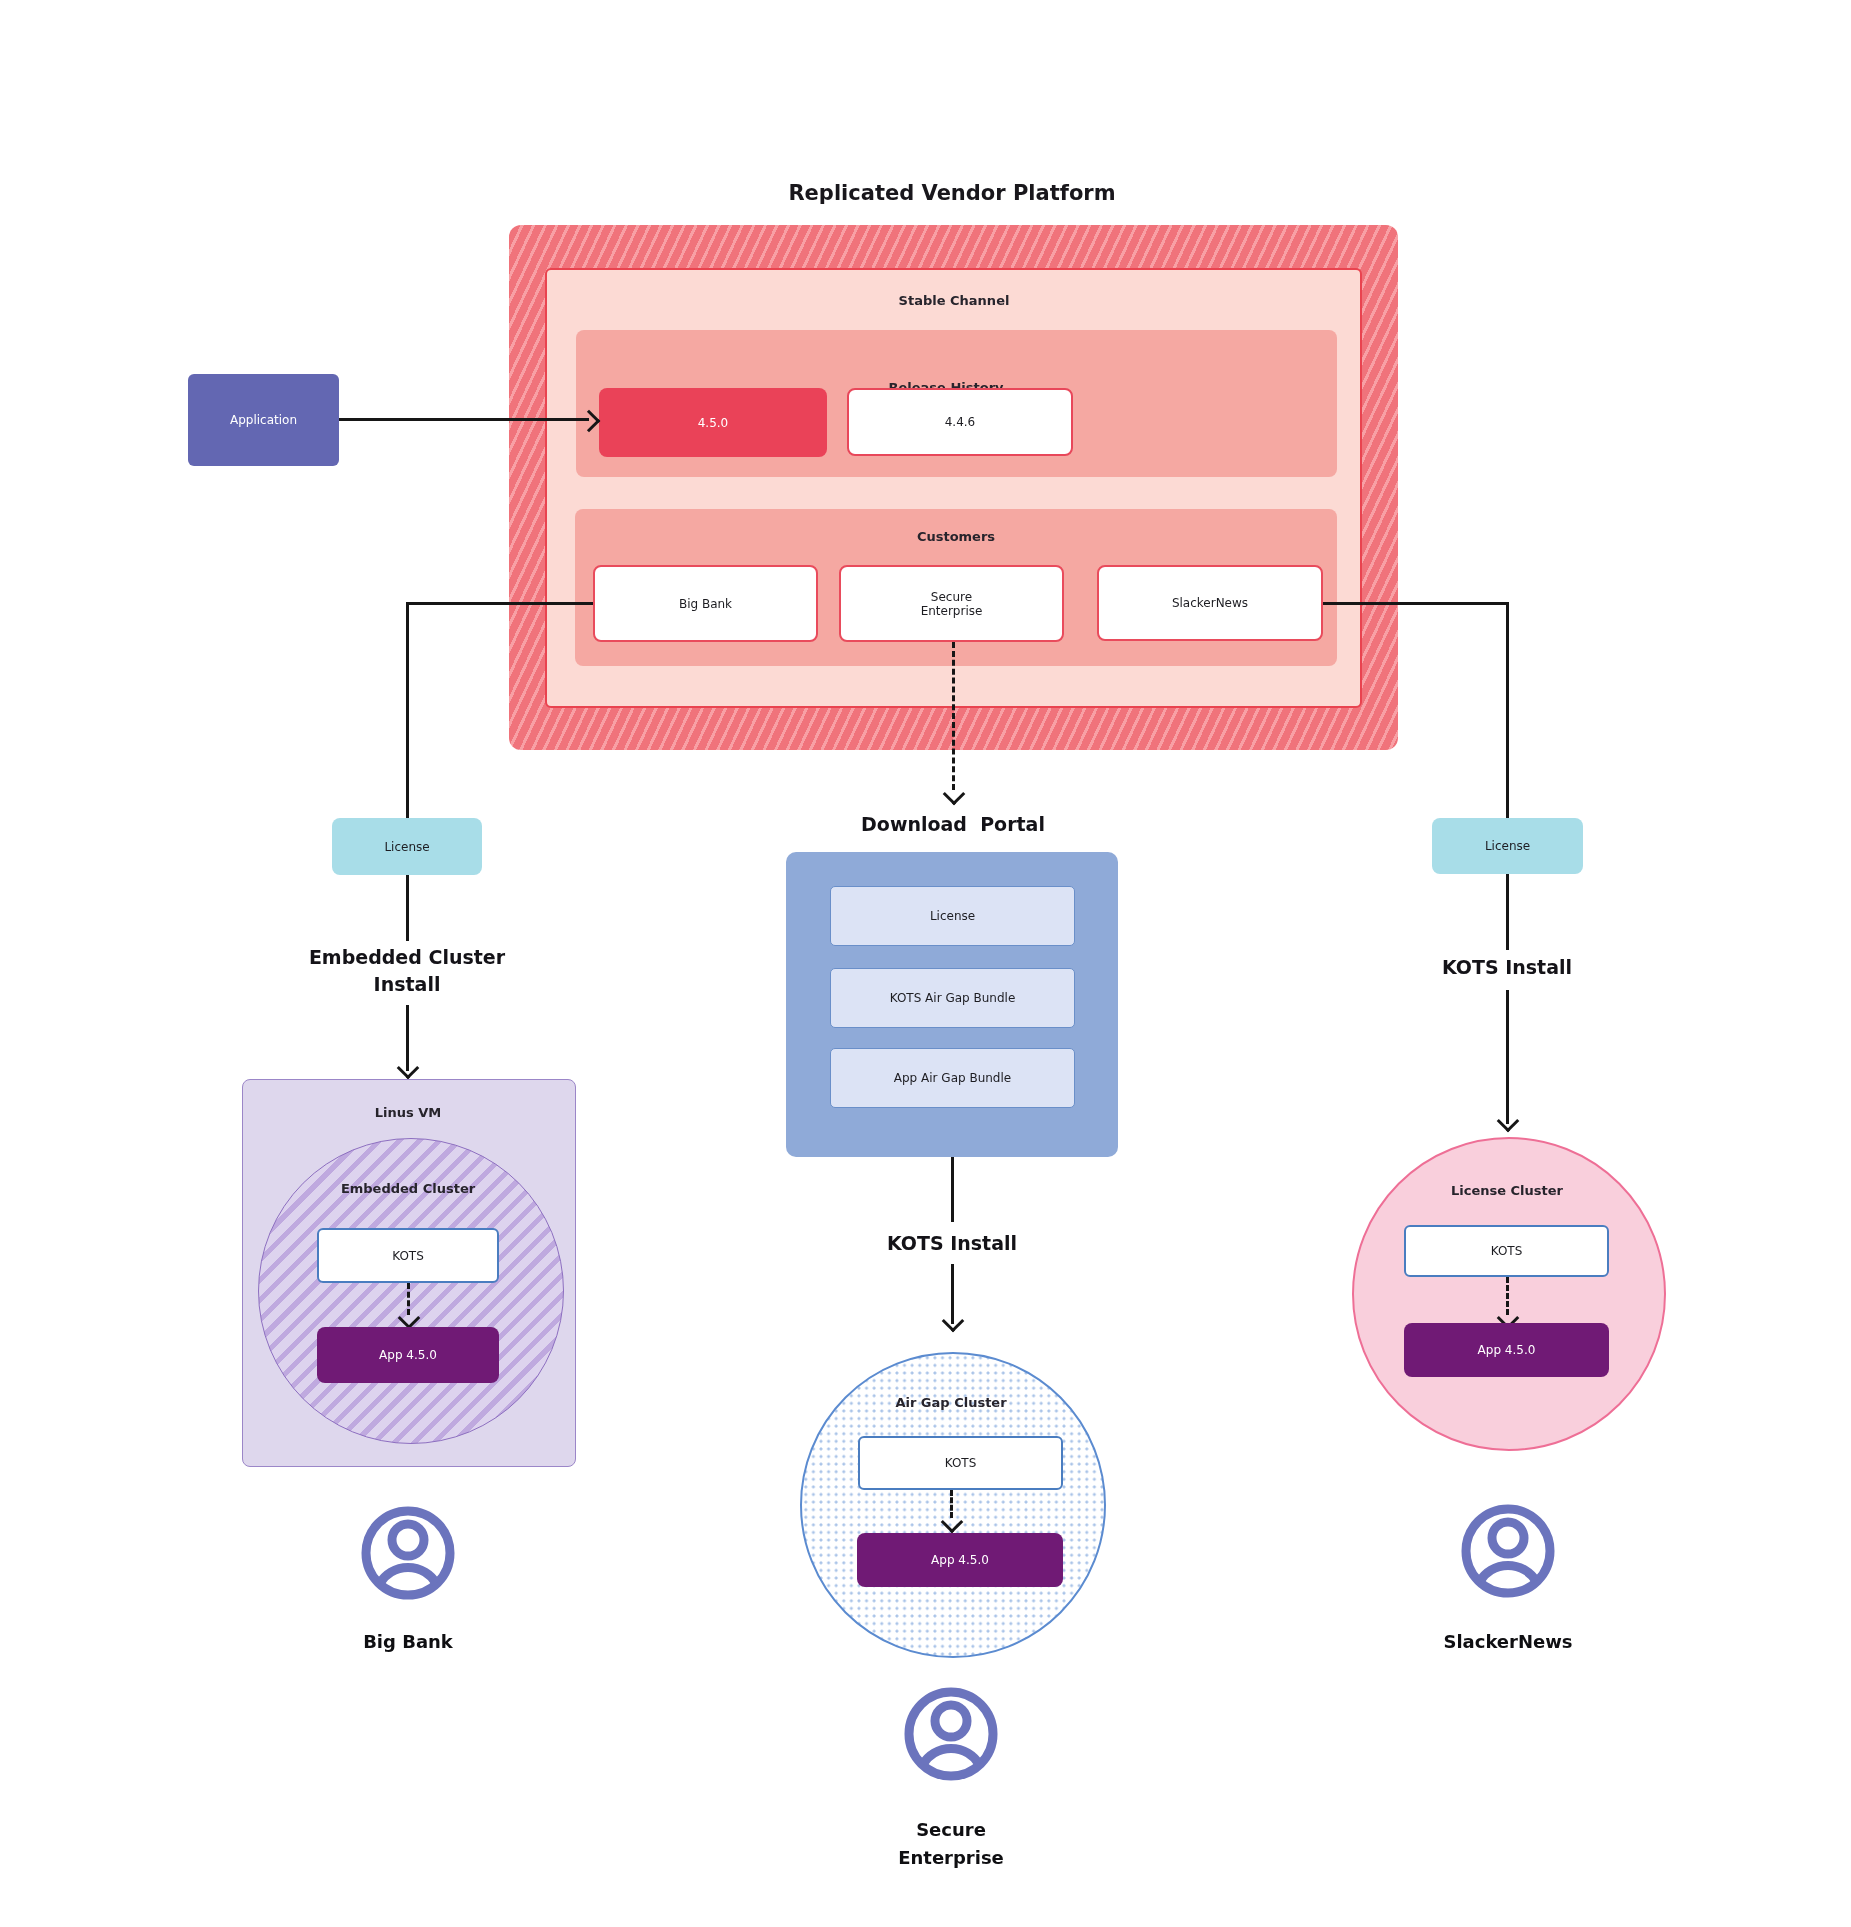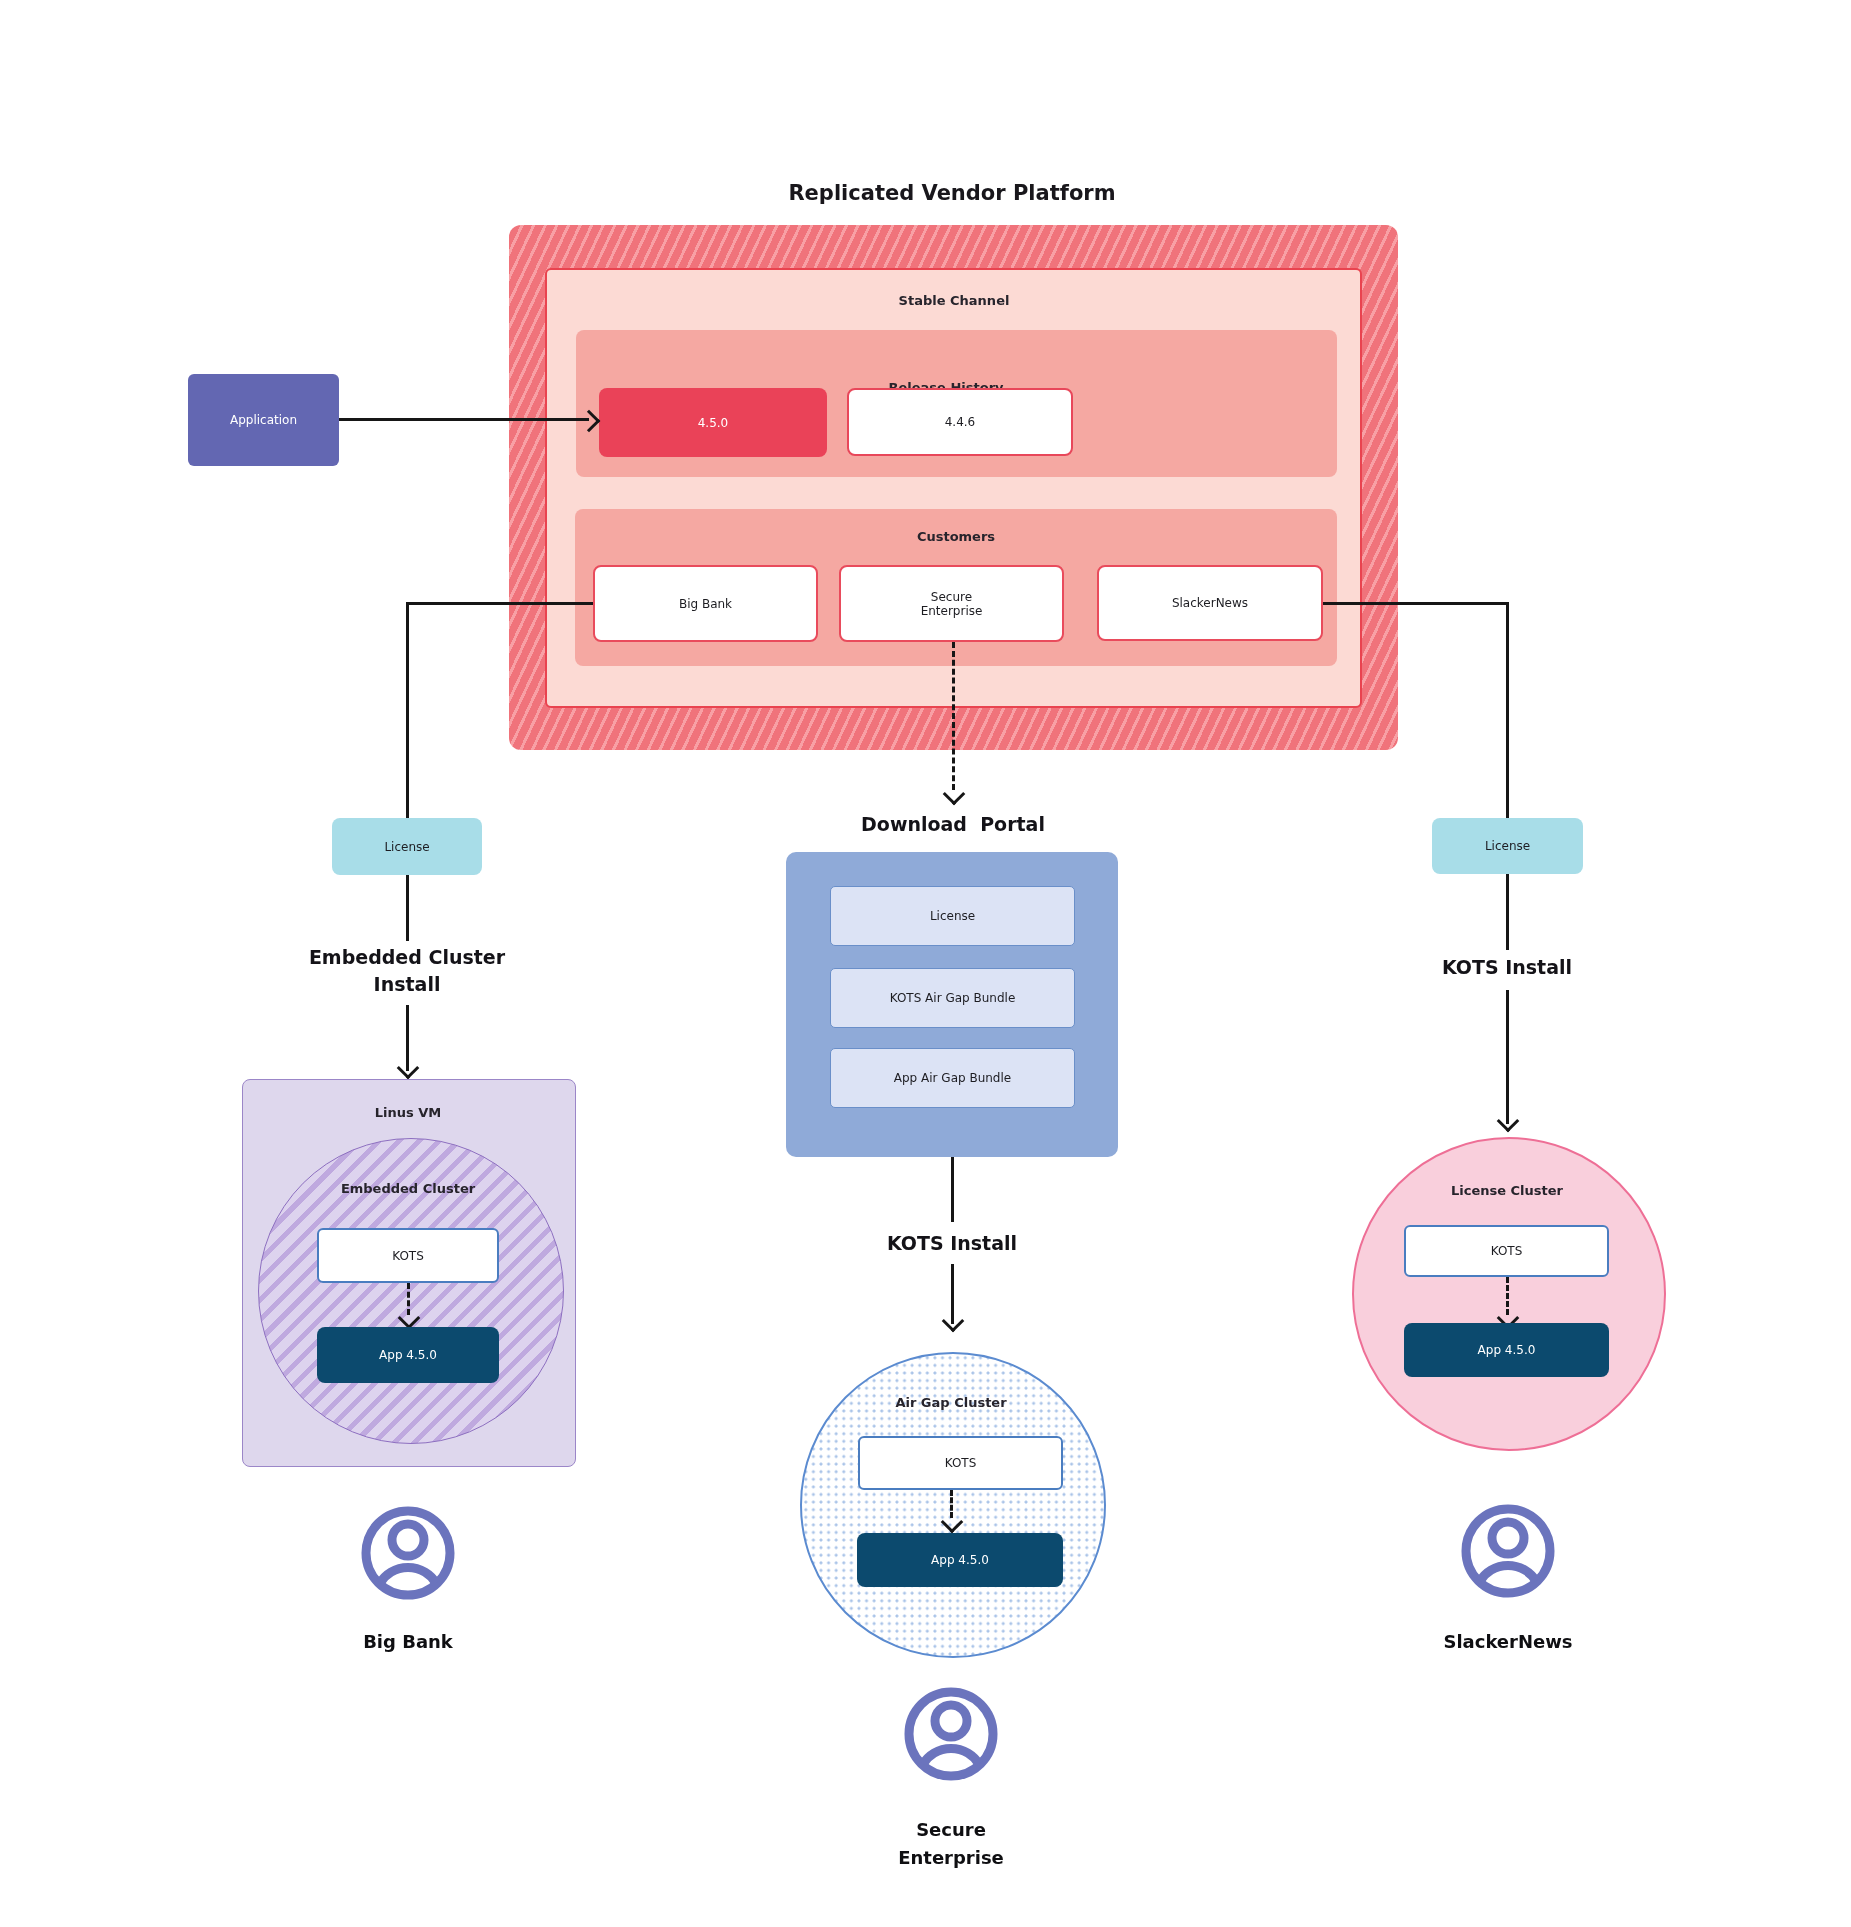--- a/index.html
+++ b/index.html
@@ -41,21 +41,21 @@
   }
   .circ-airgap{
     background-color:#ffffff;
     background-image:radial-gradient(#aac4e8 1.4px,transparent 1.6px);
     background-size:7.6px 7.6px;
     border:2.5px solid #5b8bd0;border-radius:50%;
   }
   .circ-existing{background:#f9cfdc;border:2px solid #ee6f96;border-radius:50%;}
 
   .kotsbox{background:#ffffff;border:2px solid #4a7dc0;border-radius:6px;}
-  .appblue{background:#0c4a6e;border-radius:8px;}
+  .appblue{background:#701a75;border-radius:8px;}
 
   
   .vl{position:absolute;width:0;border-left:3px solid #161616;}
   .hl{position:absolute;height:0;border-top:3px solid #161616;}
   .vl.dash{border-left-style:dashed;}
   .chev{position:absolute;width:13px;height:13px;}
   .chev-down{border-right:3px solid #161616;border-bottom:3px solid #161616;transform:rotate(45deg);}
   .chev-right{border-right:3px solid #161616;border-top:3px solid #161616;transform:rotate(45deg);}
 
   svg.usericon{position:absolute;transform:translate(-50%,-50%);}

